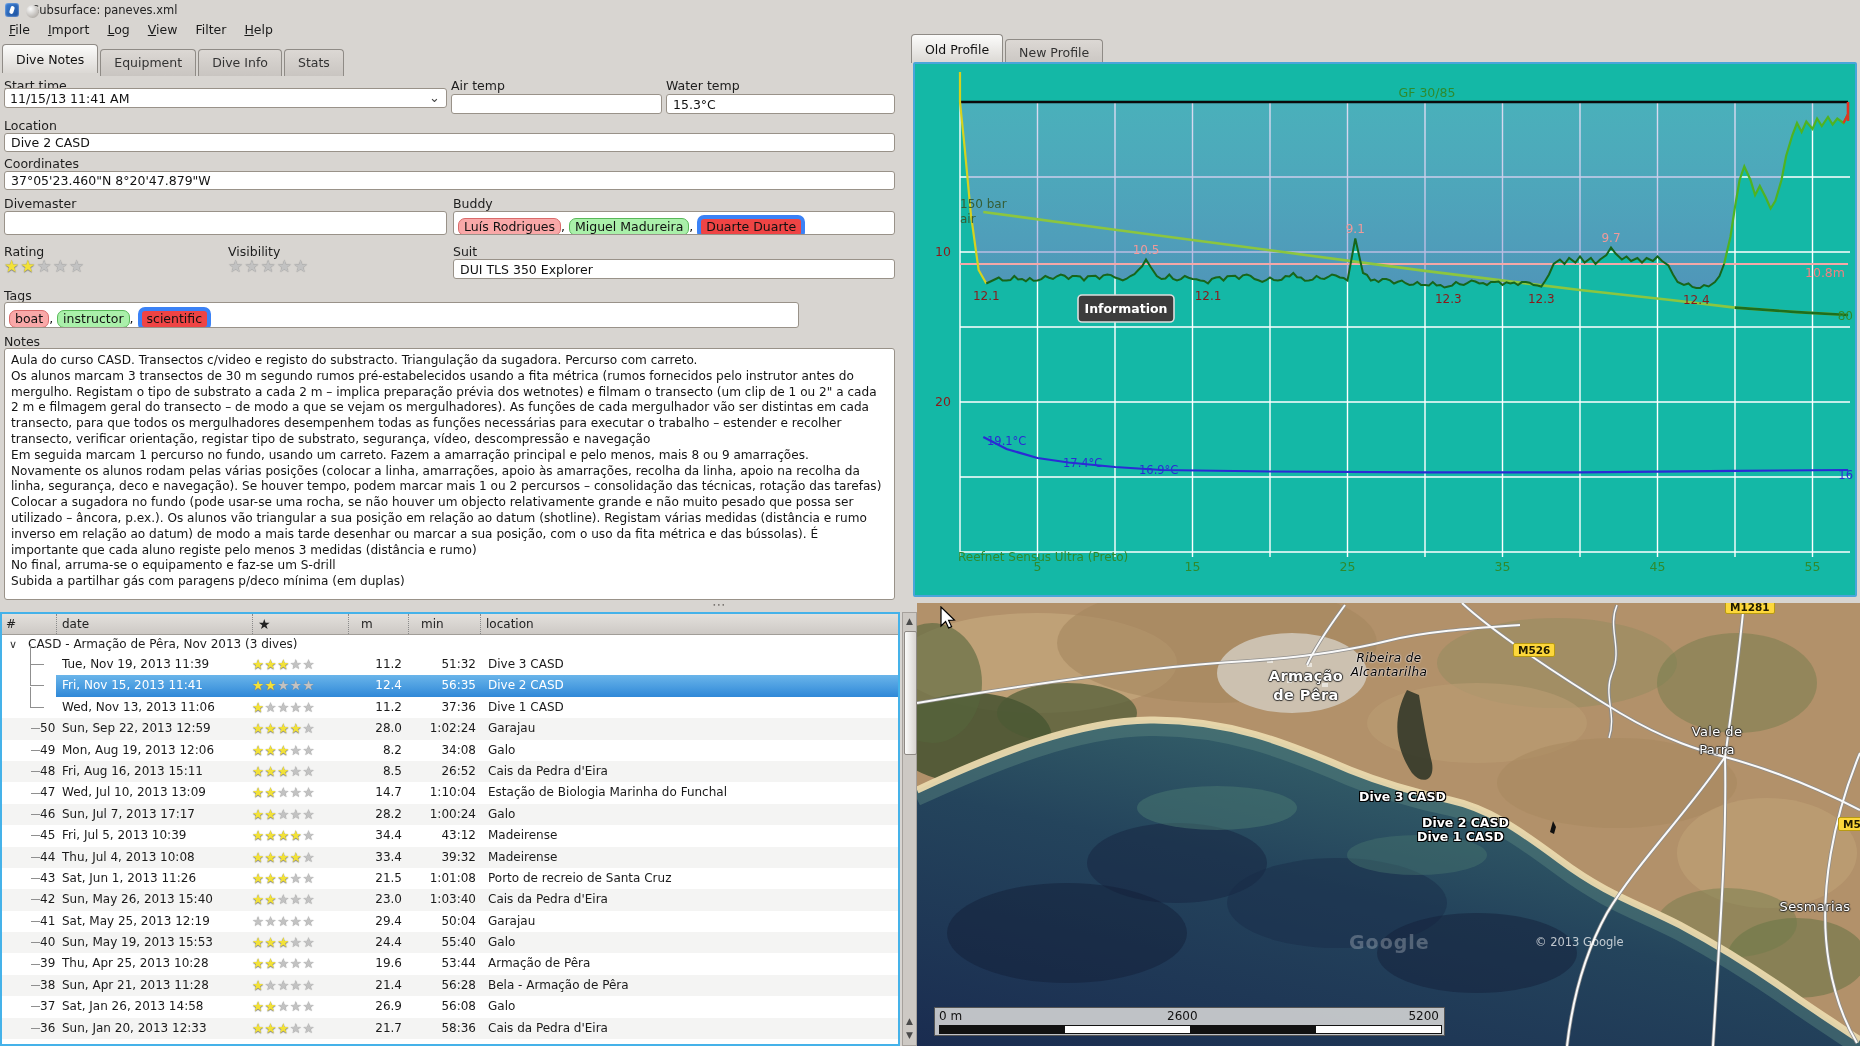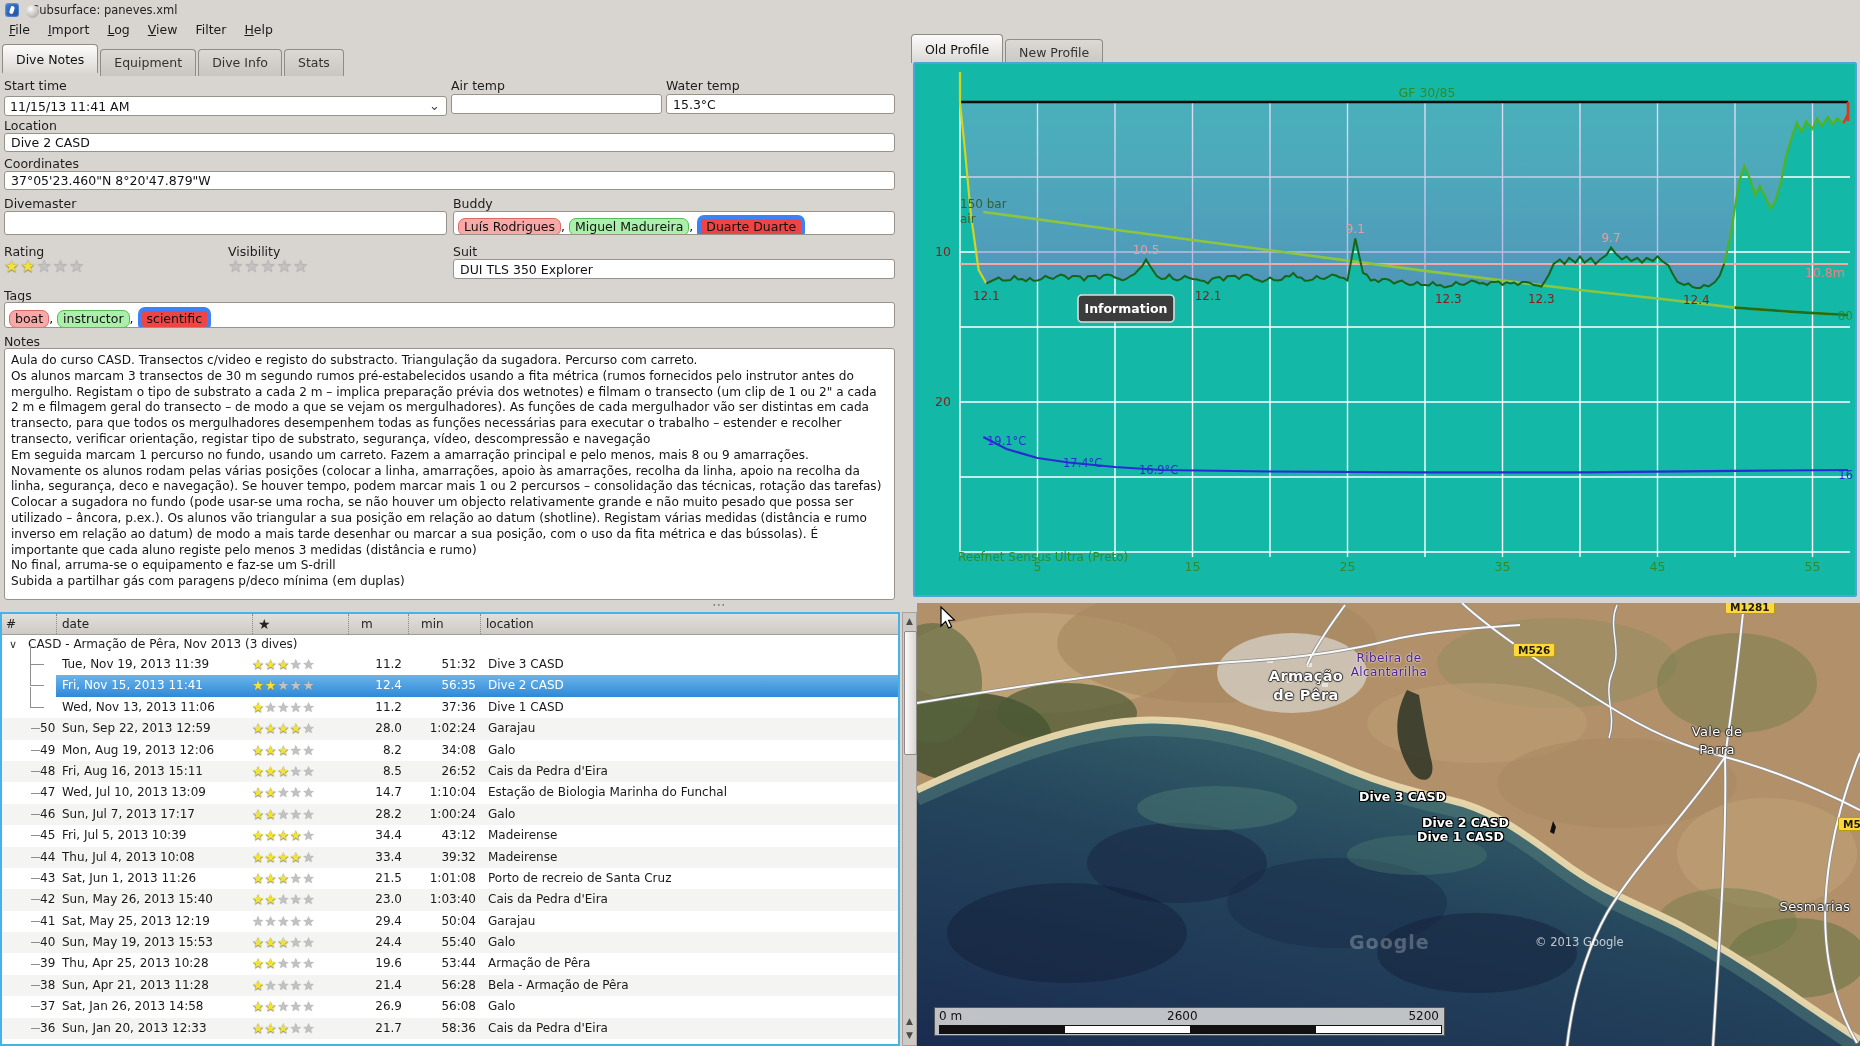--- a/index.html
+++ b/index.html
@@ -79,21 +79,21 @@
   
   #chart-box{left:913px;top:62px;width:944px;height:535px;background:#14b8a6;
     border:2px solid #49a5da;box-sizing:border-box;border-radius:2px;}
   
   #map{left:917px;top:603px;width:943px;height:443px;overflow:hidden;background:#b2916a;}
   .maplabel{position:absolute;text-align:center;color:#fff;letter-spacing:.4px;
     text-shadow:-1px 0 1px rgba(40,40,40,.9),1px 0 1px rgba(40,40,40,.9),
      0 -1px 1px rgba(40,40,40,.9),0 1px 1px rgba(40,40,40,.9);}
   .divelabel{position:absolute;color:#fff;font-weight:bold;font-size:12.5px;white-space:nowrap;
     text-shadow:-1px -1px 0 #000,1px -1px 0 #000,-1px 1px 0 #000,1px 1px 0 #000;}
-  .riverlabel{color:#4c1d95;text-shadow:0 0 2px rgba(245,245,255,.85),0 0 2px rgba(245,245,255,.85);}
+  .riverlabel{color:#000000;text-shadow:0 0 2px rgba(245,245,255,.85),0 0 2px rgba(245,245,255,.85);font-style:italic;}
   .badge{position:absolute;background:#fdd73b;border:1px solid #b89a12;border-radius:2px;
     color:#201a00;font-size:10.5px;font-weight:bold;padding:0 4px;line-height:12px;}
   #scalebar{position:absolute;left:17px;top:404px;width:511px;height:29px;
     background:rgba(214,214,214,.88);border:1px solid #555;box-sizing:border-box;
     font-size:12px;color:#111;}
   #scalebar .lab{position:absolute;top:1px;}
   #sb-seg{position:absolute;left:4px;top:17px;width:501px;height:7px;border:1px solid #111;
     background:linear-gradient(90deg,#111 0 25%,#fff 25% 50%,#111 50% 75%,#fff 75% 100%);}
   #map-attrib{position:absolute;left:618px;top:332px;color:rgba(255,255,255,.72);font-size:11.5px;}
   #map-watermark{position:absolute;left:432px;top:328px;color:rgba(255,255,255,.25);
@@ -105,21 +105,21 @@
 <div class="abs" id="titlebar">
   <div class="abs" id="app-icon"></div>
   <div class="abs" id="sphere-icon"></div>
   <div id="win-title">Subsurface: paneves.xml</div>
 </div>
 <div class="abs" id="menubar"><span class="menu-item"><u>F</u>ile</span><span class="menu-item"><u>I</u>mport</span><span class="menu-item"><u>L</u>og</span><span class="menu-item"><u>V</u>iew</span><span class="menu-item">Filter</span><span class="menu-item"><u>H</u>elp</span></div>
 
 <div class="abs tabbar" id="left-tabbar"><span class="tab active">Dive Notes</span><span class="tab">Equipment</span><span class="tab">Dive Info</span><span class="tab">Stats</span></div>
 
 <div class="abs flabel" style="left:4px;top:78px">Start time</div>
-<div class="abs combo" style="left:4px;top:96px;width:443px;height:20px">
+<div class="abs combo" style="left:4px;top:88px;width:443px;height:20px">
   <span>11/15/13 11:41 AM</span>
   <span class="chev">⌄</span>
 </div>
 <div class="abs flabel" style="left:451px;top:78px">Air temp</div>
 <input class="abs field" style="left: 451px; top: 94px; width: 211px; height: 20px;" value="">
 <div class="abs flabel" style="left:666px;top:78px">Water temp</div>
 <input class="abs field" style="left: 666px; top: 94px; width: 229px; height: 20px;" value="15.3°C">
 
 <div class="abs flabel" style="left:4px;top:118px">Location</div>
 <input class="abs field" style="left: 4px; top: 133px; width: 891px; height: 19px;" value="Dive 2 CASD">
@@ -133,21 +133,21 @@
 <div class="abs chipbox" style="left:453px;top:211px;width:442px;height:24px;padding-top:3px" id="buddy-box"><span class="chip red">Luís Rodrigues</span>, <span class="chip green">Miguel Madureira</span>, <span class="chip blue">Duarte Duarte</span></div>
 
 <div class="abs flabel" style="left:4px;top:244px">Rating</div>
 <div class="abs starrow" style="left:4px;top:258px" id="rating-stars"><span class="star on">★</span><span class="star on">★</span><span class="star off">★</span><span class="star off">★</span><span class="star off">★</span></div>
 <div class="abs flabel" style="left:228px;top:244px">Visibility</div>
 <div class="abs starrow" style="left:228px;top:258px" id="visibility-stars"><span class="star off">★</span><span class="star off">★</span><span class="star off">★</span><span class="star off">★</span><span class="star off">★</span></div>
 <div class="abs flabel" style="left:453px;top:244px">Suit</div>
 <input class="abs field" style="left: 453px; top: 259px; width: 442px; height: 20px;" value="DUI TLS 350 Explorer">
 
 <div class="abs flabel" style="left:4px;top:288px">Tags</div>
-<div class="abs chipbox" style="left:4px;top:302px;width:891px;height:26px;padding-top:4px" id="tags-box"><span class="chip red">boat</span>, <span class="chip green">instructor</span>, <span class="chip blue">scientific</span></div>
+<div class="abs chipbox" style="left:4px;top:302px;width:795px;height:26px;padding-top:4px" id="tags-box"><span class="chip red">boat</span>, <span class="chip green">instructor</span>, <span class="chip blue">scientific</span></div>
 
 <div class="abs flabel" style="left:4px;top:334px">Notes</div>
 <div class="abs" id="notes-box" style="left:4px;top:348px;width:891px;height:252px">Aula do curso CASD. Transectos c/video e registo do substracto. Triangulação da sugadora. Percurso com carreto.
 Os alunos marcam 3 transectos de 30 m segundo rumos pré-estabelecidos usando a fita métrica (rumos fornecidos pelo instrutor antes do mergulho. Registam o tipo de substrato a cada 2 m – implica preparação prévia dos wetnotes) e filmam o transecto (um clip de 1 ou 2" a cada 2 m e filmagem geral do transecto – de modo a que se vejam os mergulhadores). As funções de cada mergulhador vão ser distintas em cada transecto, para que todos os mergulhadores desempenhem todas as funções necessárias para executar o trabalho – estender e recolher transecto, verificar orientação, registar tipo de substrato, segurança, vídeo, descompressão e navegação
 Em seguida marcam 1 percurso no fundo, usando um carreto. Fazem a amarração principal e pelo menos, mais 8 ou 9 amarrações.
 Novamente os alunos rodam pelas várias posições (colocar a linha, amarrações, apoio às amarrações, recolha da linha, apoio na recolha da linha, segurança, deco e navegação). Se houver tempo, podem marcar mais 1 ou 2 percursos – consolidação das técnicas, rotação das tarefas)
 Colocar a sugadora no fundo (pode usar-se uma rocha, se não houver um objecto relativamente grande e não muito pesado que possa ser utilizado – âncora, p.ex.). Os alunos vão triangular a sua posição em relação ao datum (shotline). Registam várias medidas (distância e rumo inverso em relação ao datum) de modo a mais tarde desenhar ou marcar a sua posição, com o uso da fita métrica e das bússolas). É importante que cada aluno registe pelo menos 3 medidas (distância e rumo)
 No final, arruma-se o equipamento e faz-se um S-drill
 Subida a partilhar gás com paragens p/deco mínima (em duplas)</div>
 

